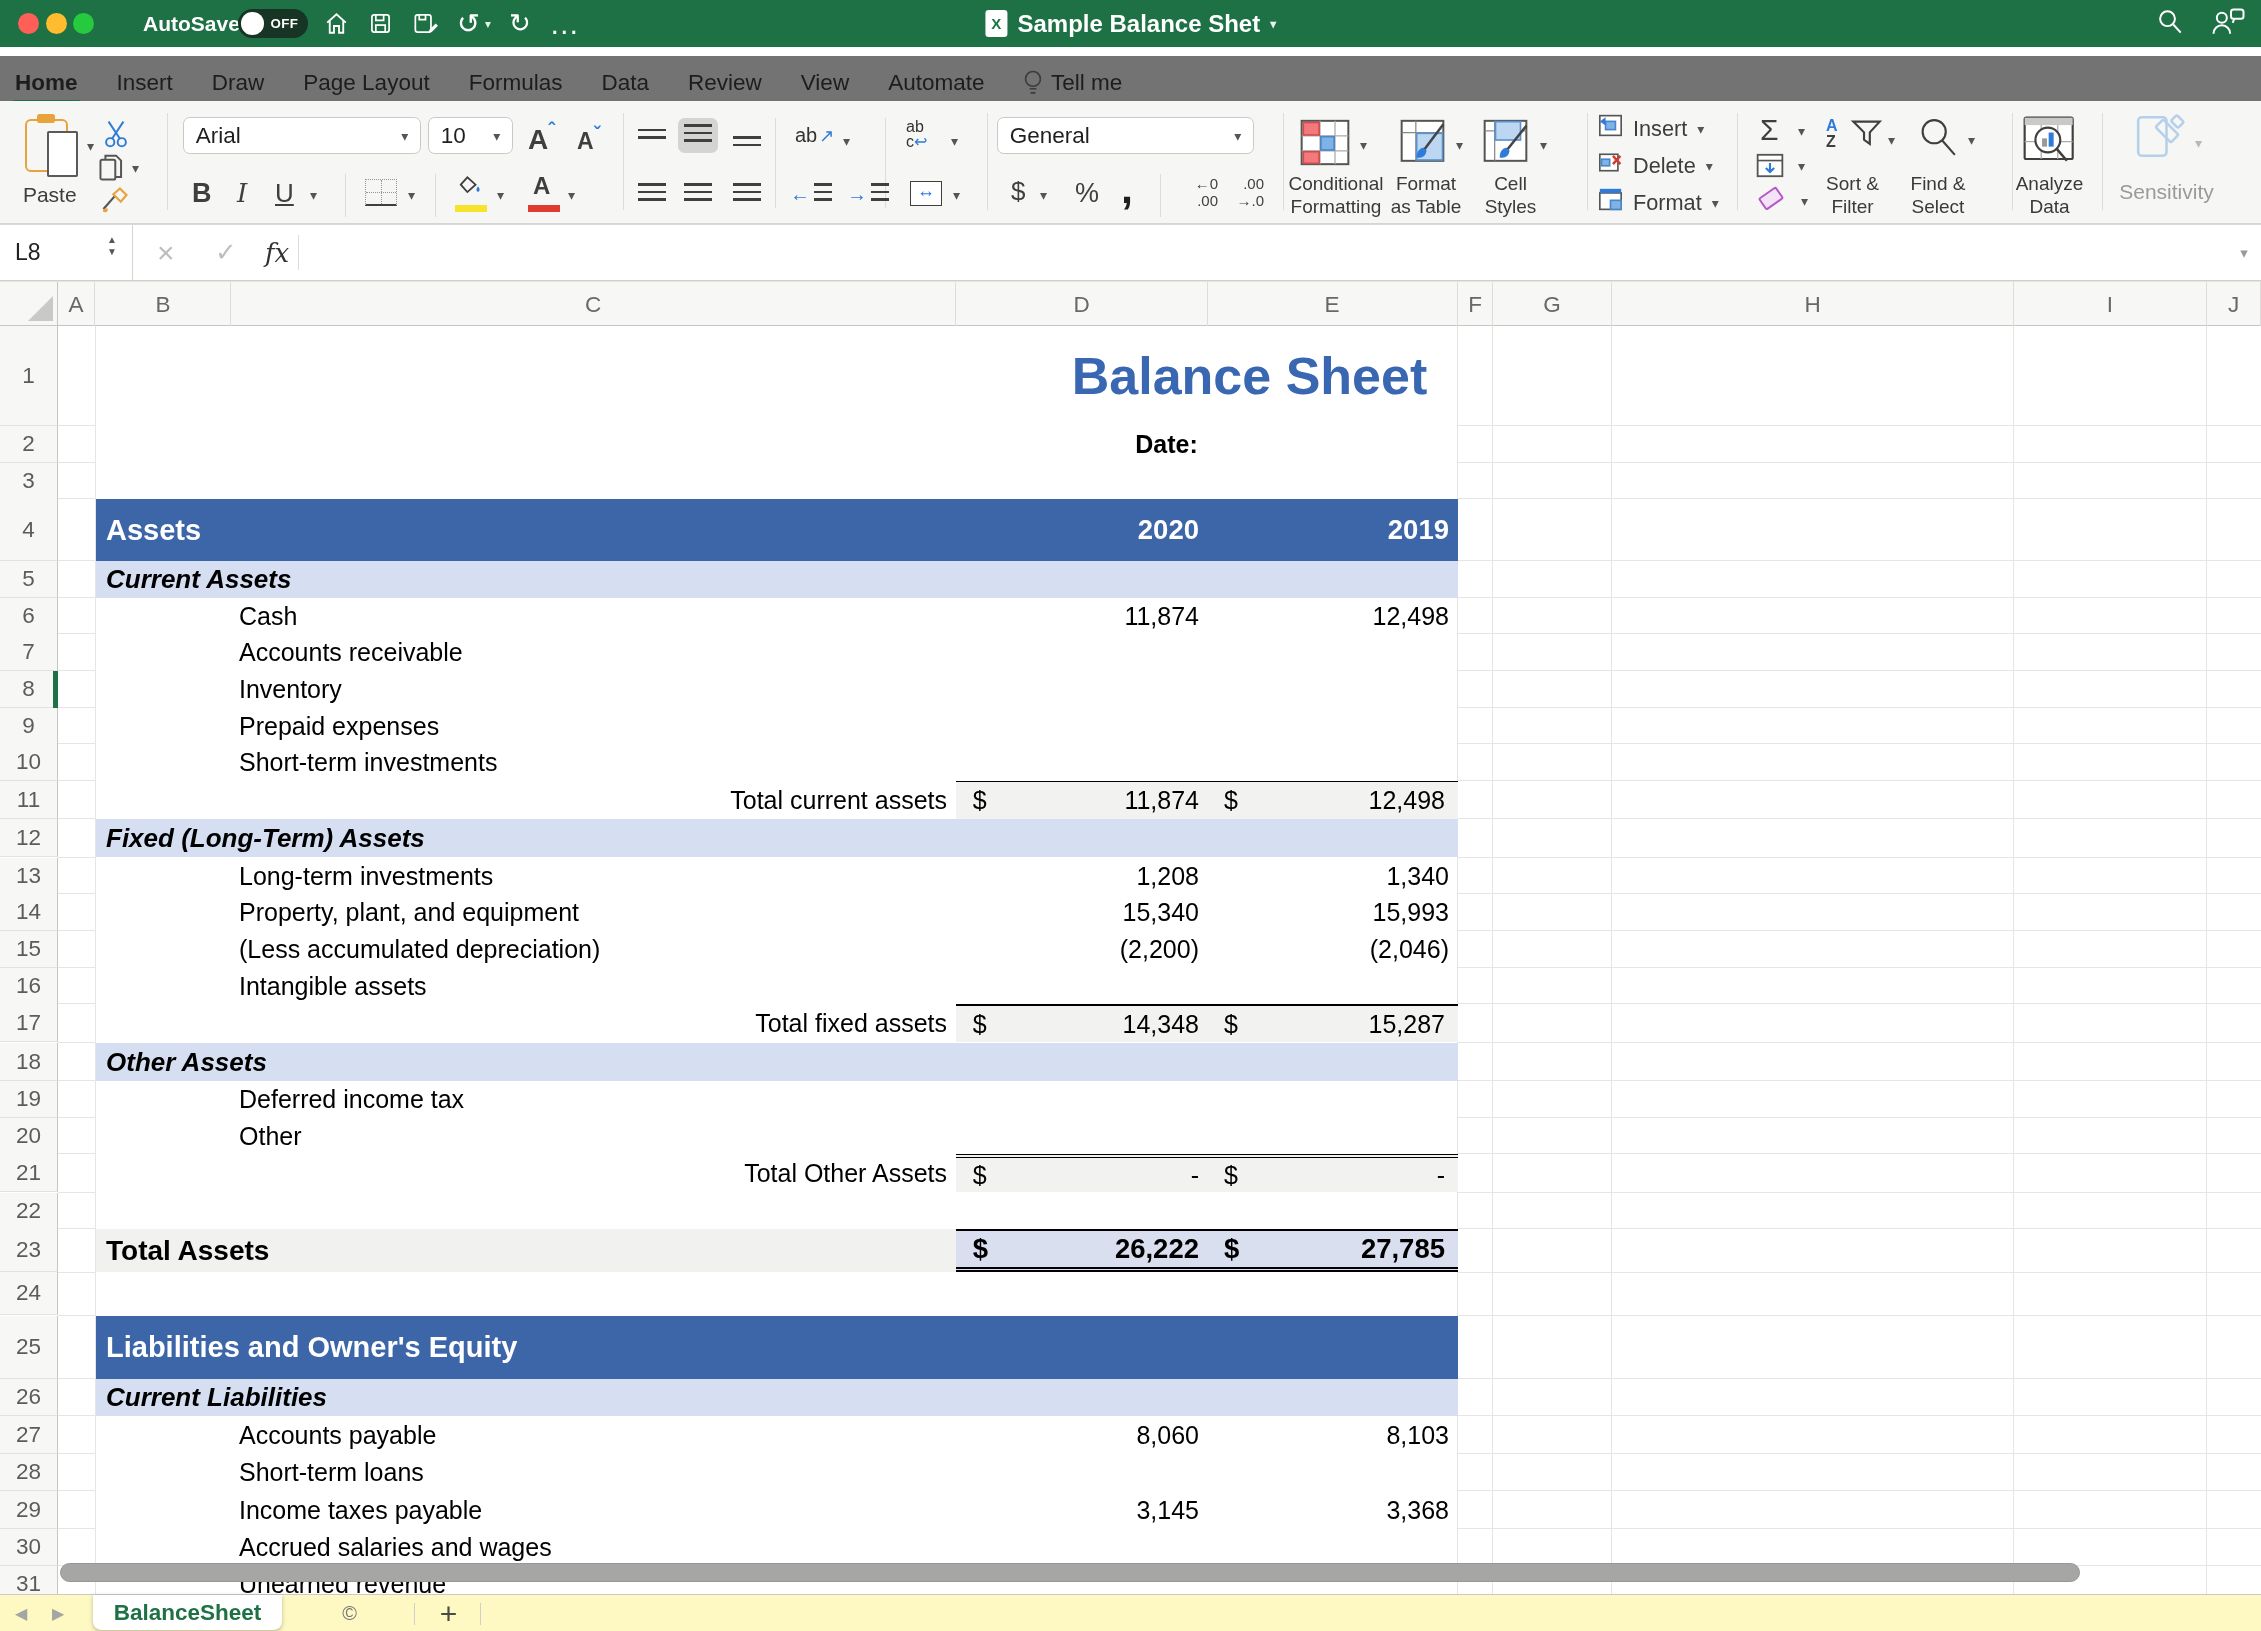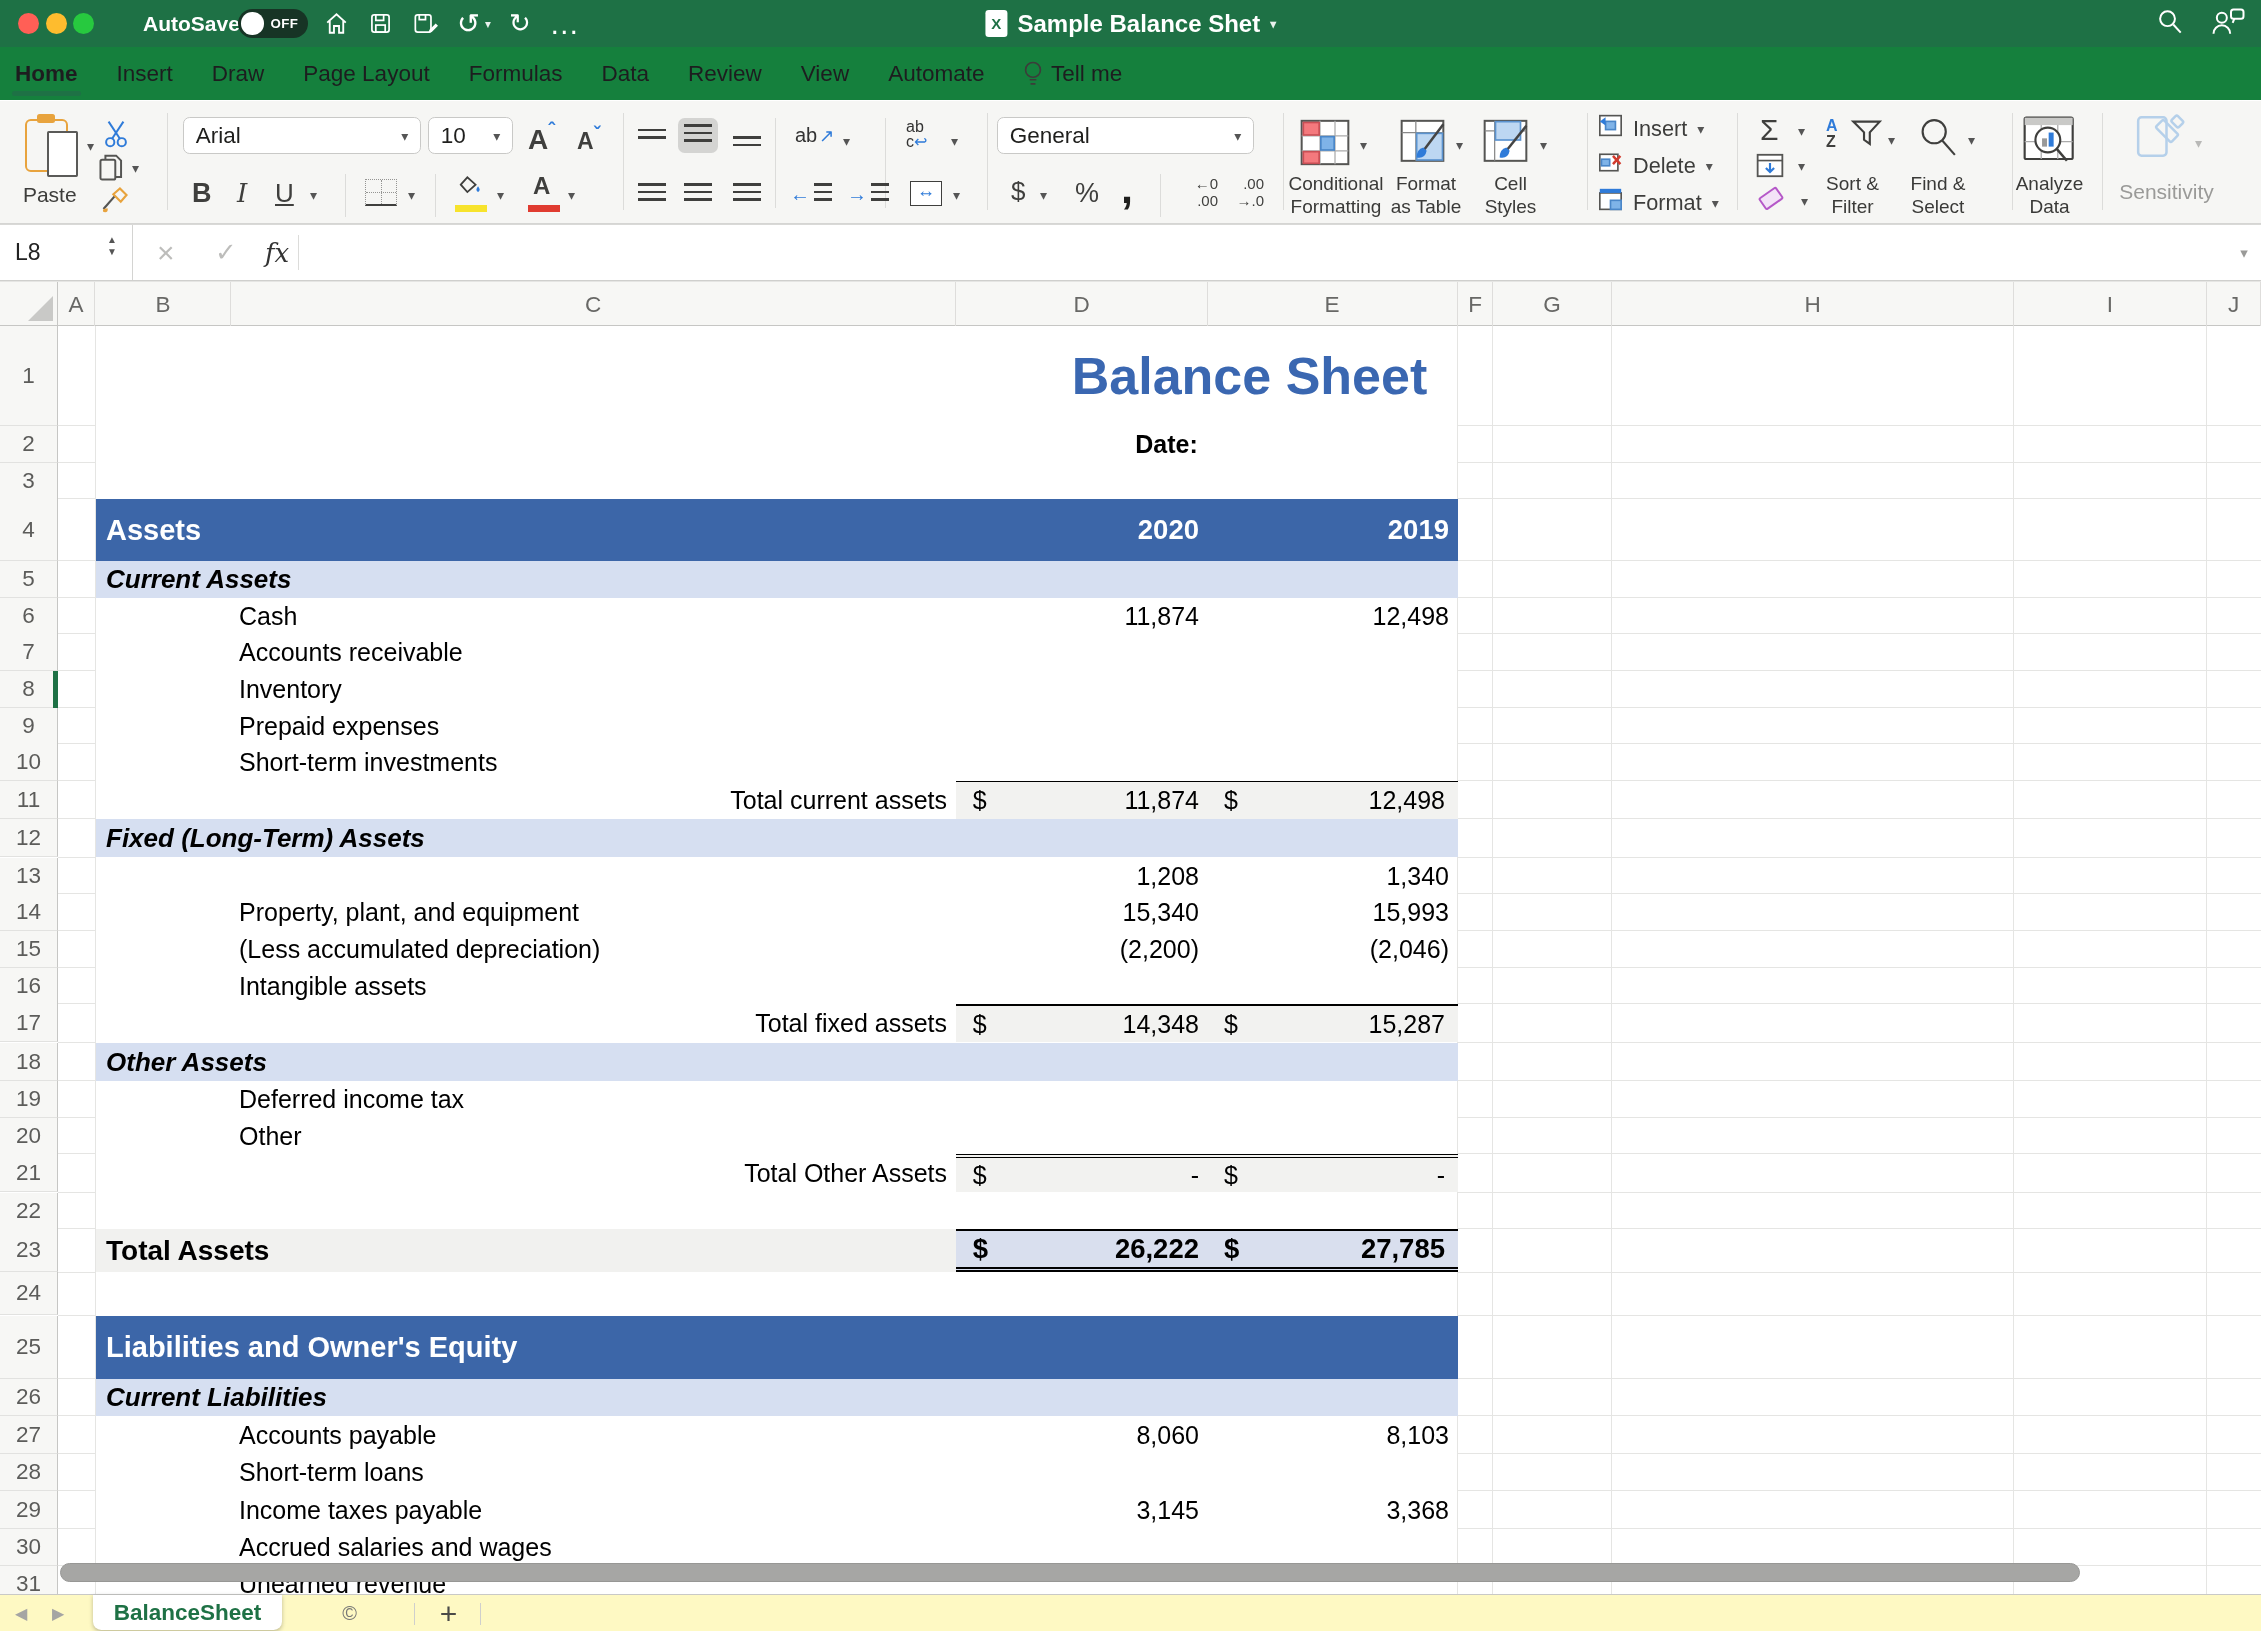--- a/index.html
+++ b/index.html
@@ -18,21 +18,21 @@
 .i-undo::before{content:"↺";font-size:27.5px;color:#fff}
 .i-redo::before{content:"↻";font-size:26px;color:#fff}
 .i-more::before{content:"…";font-size:30px;color:#fff;letter-spacing:1.7px}
 .i-chev::before{content:"▾"}
 .chev-w{font-size:11.7px;color:rgba(255,255,255,.9)}
 .doc-title{position:absolute;left:50%;top:0;transform:translateX(-50%);height:47px;display:flex;align-items:center;gap:10px;color:#fff;font-weight:bold;font-size:24px}
 .xlsx-ic{width:22.5px;height:27.5px;background:#fff;border-radius:3.3px;display:flex;align-items:center;justify-content:center}
 .xlsx-ic::before{content:"X";color:#1E7145;font-weight:bold;font-size:15px}
 .tb-right{position:absolute;right:15px;top:0;height:47px;display:flex;align-items:center;gap:27px}
 
-.tabrow{position:absolute;left:0;top:47px;width:100%;height:53px;background:#15803d}
+.tabrow{position:absolute;left:0;top:56px;width:100%;height:53px;background:#737373}
 .tabs{position:absolute;left:15px;top:0;height:53px;display:flex;gap:39px;align-items:stretch;font-size:22.5px;color:#1d1d1f}
 .tab{position:relative;display:flex;align-items:center;gap:7.5px}
 .tab.active{font-weight:bold}
 .tab.active::after{content:"";position:absolute;left:-3.3px;right:-3.3px;bottom:4.2px;height:5px;background:#1E7145;border-radius:2.5px}
 .pillbtn{position:absolute;top:54px;height:42px;display:flex;align-items:center;justify-content:center;gap:8.3px;background:#fff;border:0.8px solid #d8d8d6;border-radius:8.3px;color:#1E7145;font-weight:bold;font-size:21.7px}
 
 .ribbon{position:absolute;left:0;top:101px;width:100%;height:123px;background:#f6f6f4;border-bottom:0.8px solid #d5d5d3;font-size:21.7px;color:#3d3d3b}
 .gdiv{position:absolute;top:11.7px;bottom:13.3px;width:0.8px;background:#dcdcda}
 .sdiv{position:absolute;width:0.8px;background:#dcdcda}
 .chev{font-size:14px;color:#555;line-height:1}
@@ -585,20 +585,21 @@
       </div>
       <div class="hline" style="left: 58px; top: 531px; width: 37px; height: 0.8px; position: absolute;"></div>
       <div class="hline" style="left: 1458px; top: 531px; width: 803px; height: 0.8px; position: absolute;"></div>
       <div class="rh" style="left: 0px; top: 493px; width: 58px; height: 38px; position: absolute;">12</div>
       <div class="band-light" style="left: 96px; top: 493px; width: 1362px; height: 38px; position: absolute;">
         <div class="blab">Fixed (Long-Term) Assets</div>
       </div>
       <div class="hline" style="left: 58px; top: 567px; width: 37px; height: 0.8px; position: absolute;"></div>
       <div class="hline" style="left: 1458px; top: 567px; width: 803px; height: 0.8px; position: absolute;"></div>
       <div class="rh" style="left: 0px; top: 532px; width: 58px; height: 37px; position: absolute;">13</div>
+      <div class="c-item" style="left: 239px; top: 532px; width: 708px; height: 37px; position: absolute;">Long-term investments</div>
       <div class="c-num" style="left: 956px; top: 532px; width: 243px; height: 37px; position: absolute;">1,208</div>
       <div class="c-num" style="left: 1207px; top: 532px; width: 242px; height: 37px; position: absolute;">1,340</div>
       <div class="hline" style="left: 58px; top: 604px; width: 37px; height: 0.8px; position: absolute;"></div>
       <div class="hline" style="left: 1458px; top: 604px; width: 803px; height: 0.8px; position: absolute;"></div>
       <div class="rh" style="left: 0px; top: 568px; width: 58px; height: 37px; position: absolute;">14</div>
       <div class="c-item" style="left: 239px; top: 568px; width: 708px; height: 37px; position: absolute;">Property, plant, and equipment</div>
       <div class="c-num" style="left: 956px; top: 568px; width: 243px; height: 37px; position: absolute;">15,340</div>
       <div class="c-num" style="left: 1207px; top: 568px; width: 242px; height: 37px; position: absolute;">15,993</div>
       <div class="hline" style="left: 58px; top: 641px; width: 37px; height: 0.8px; position: absolute;"></div>
       <div class="hline" style="left: 1458px; top: 641px; width: 803px; height: 0.8px; position: absolute;"></div>

